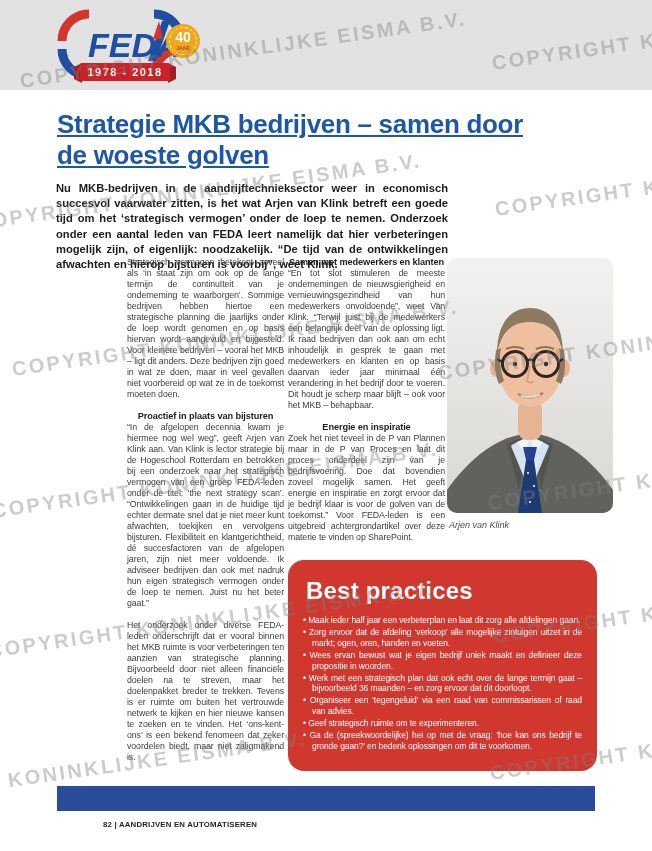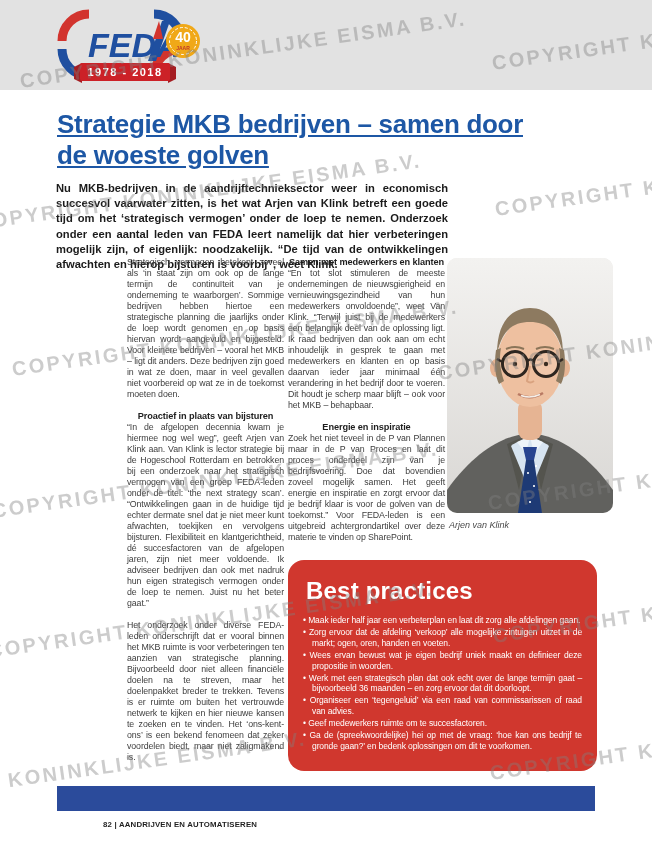--- a/index.html
+++ b/index.html
@@ -167,21 +167,21 @@
   <div class="caption">Arjen van Klink</div>
 
   <div class="bp">
     <h2>Best practices</h2>
     <ul>
       <li>Maak ieder half jaar een verbeterplan en laat dit zorg alle afdelingen gaan.</li>
       <li>Zorg ervoor dat de afdeling ‘verkoop’ alle mogelijke zintuigen uitzet in de markt; ogen, oren, handen en voeten.</li>
       <li>Wees ervan bewust wat je eigen bedrijf uniek maakt en definieer deze propositie in woorden.</li>
       <li>Werk met een strategisch plan dat ook echt over de lange termijn gaat – bijvoorbeeld 36 maanden – en zorg ervoor dat dit doorloopt.</li>
       <li>Organiseer een ‘tegengeluid’ via een raad van commissarissen of raad van advies.</li>
-      <li>Geef medewerkers ruimte om te succesfactoren.</li>
+      <li>Geef strategisch ruimte om te experimenteren.</li>
       <li>Ga de (spreekwoordelijke) hei op met de vraag: ‘hoe kan ons bedrijf te gronde gaan?’ en bedenk oplossingen om dit te voorkomen.</li>
     </ul>
   </div>
 
   <div class="bluebar"></div>
   <div class="pagefooter">82 | AANDRIJVEN EN AUTOMATISEREN</div>
 
   <div class="wm" style="left:20px;top:70px;"><span>COPYRIGHT KONINKLIJKE EISMA B.V.</span></div>
   <div class="wm" style="left:492px;top:52px;"><span>COPYRIGHT KONINKLIJKE EISMA B.V.</span></div>
   <div class="wm" style="left:-25px;top:212px;"><span>COPYRIGHT KONINKLIJKE EISMA B.V.</span></div>

